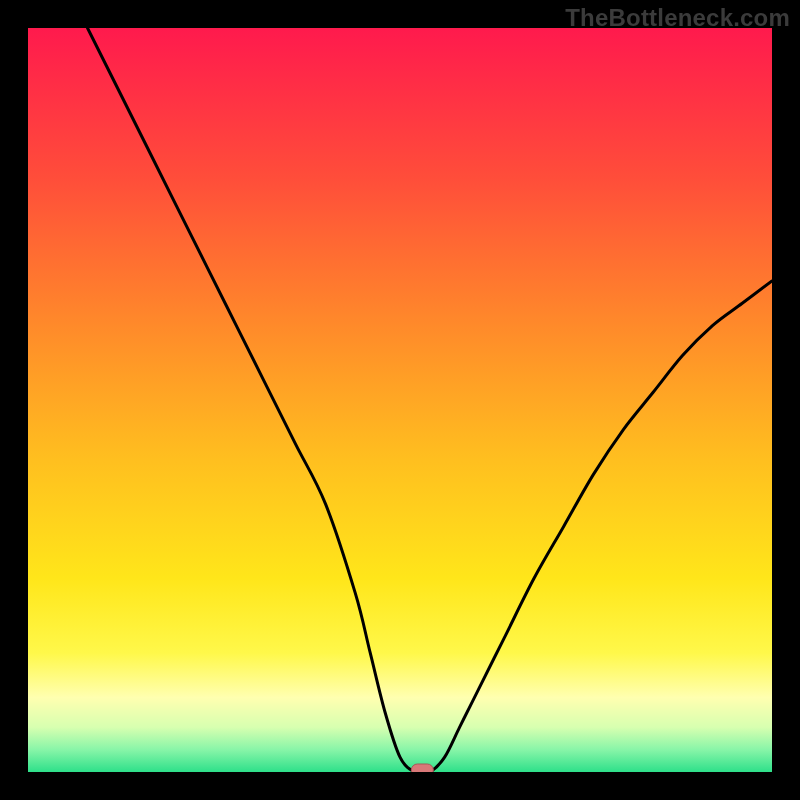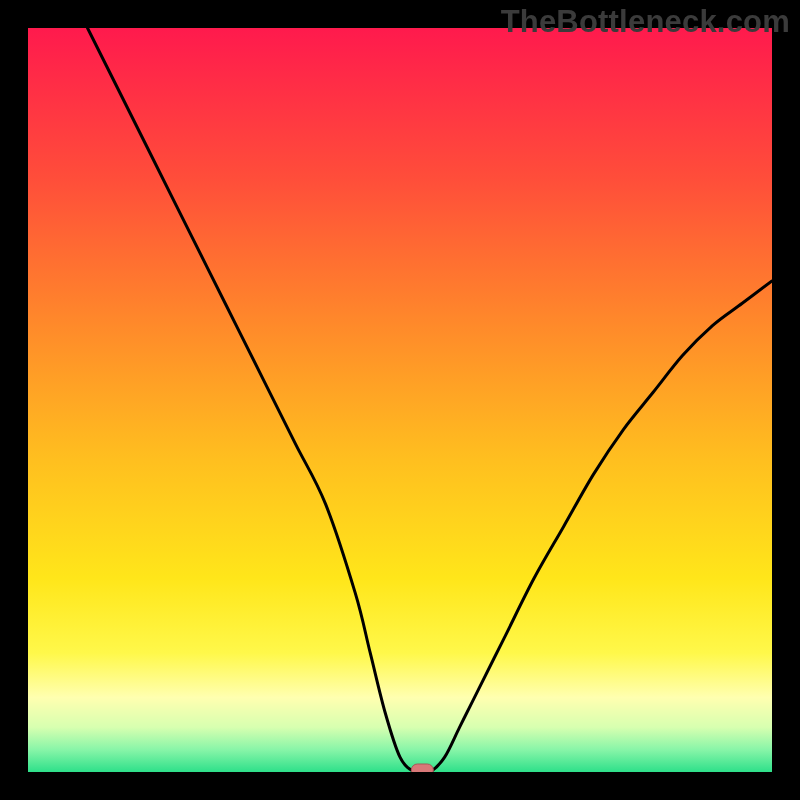--- a/index.html
+++ b/index.html
@@ -14,21 +14,21 @@
   .frame {
     position: relative;
     width: 800px;
     height: 800px;
     background: #000;
   }
   .watermark {
     position: absolute;
     top: 4px;
     right: 10px;
-    font-size: 31px;
+    font-size: 24px;
     font-weight: 600;
     color: #3b3b3b;
     letter-spacing: 0.2px;
     z-index: 10;
   }
   .plot-outer {
     position: absolute;
     left: 28px;
     top: 28px;
     width: 744px;

